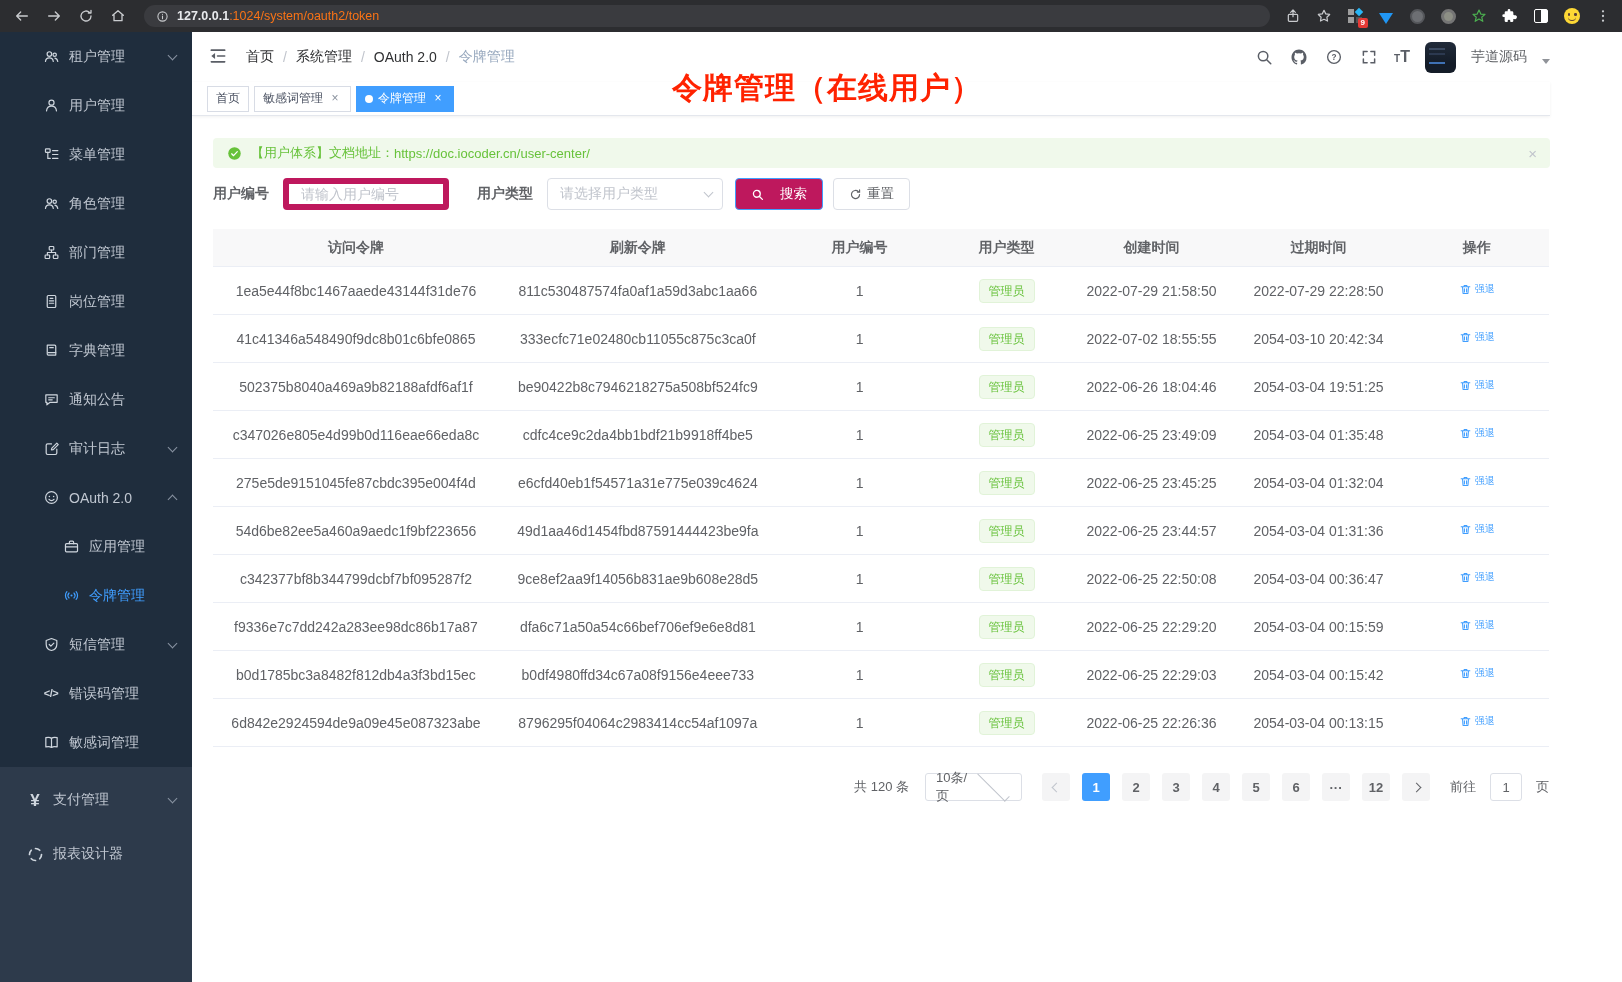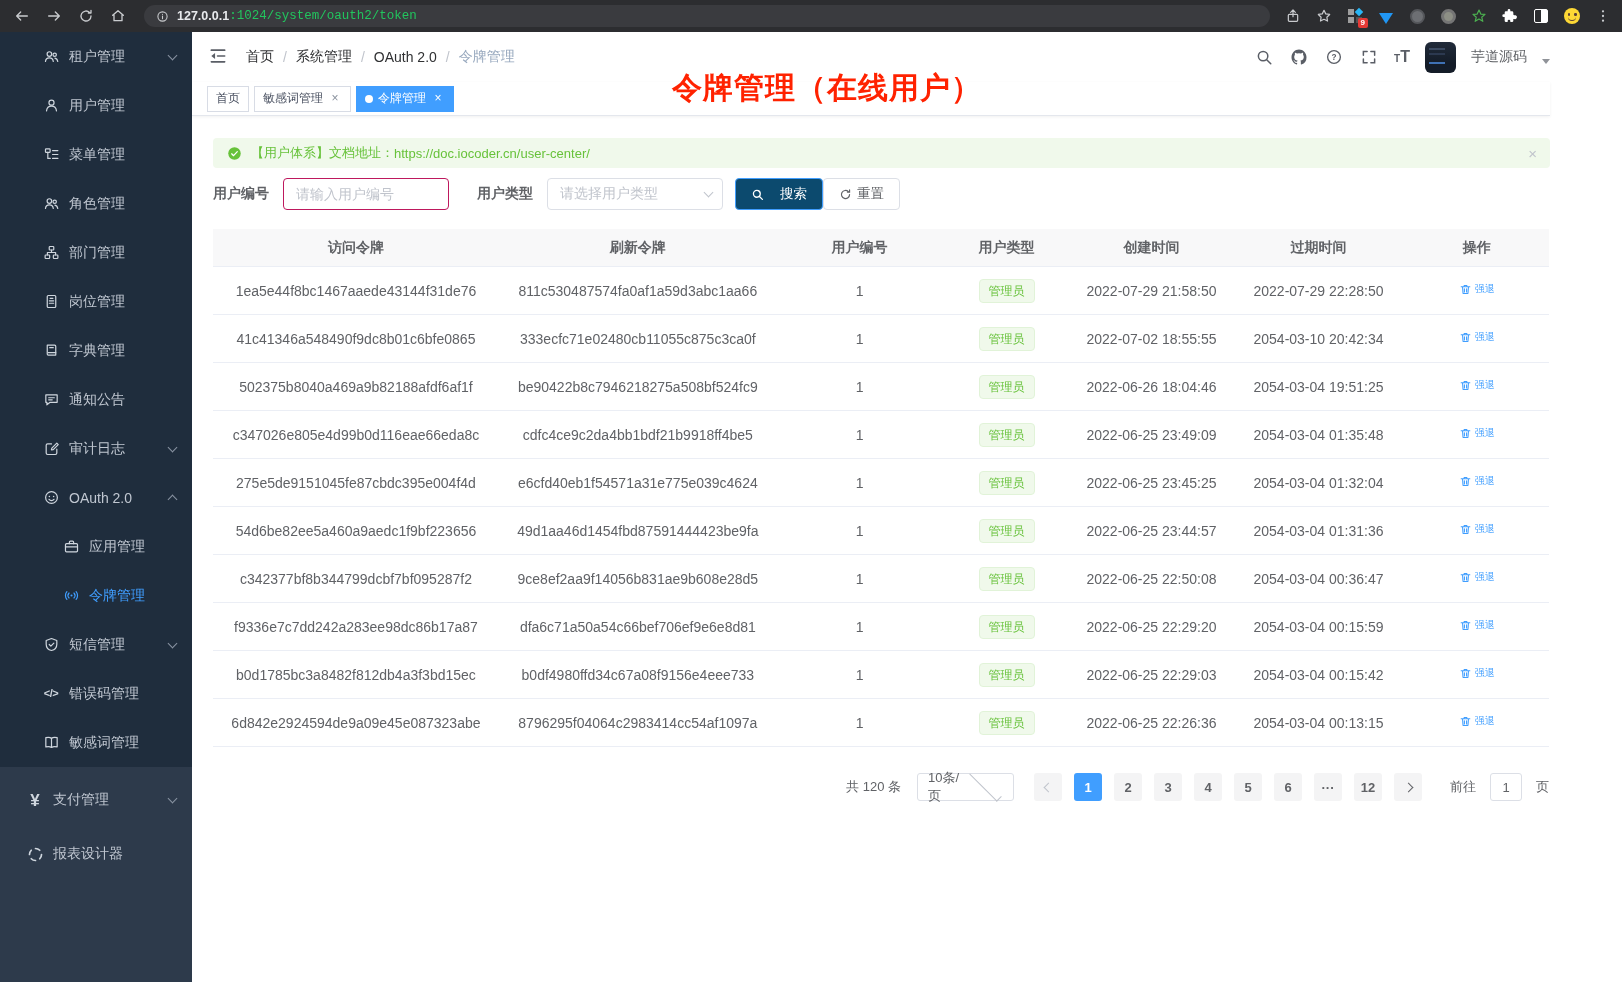--- a/index.html
+++ b/index.html
@@ -7,21 +7,21 @@
   body { font-family:"Liberation Sans","DejaVu Sans",sans-serif; font-size:14px; background:#fff; }
   .screen { width:1622px; height:982px; display:flex; flex-direction:column; }
 
   
   .chrome { height:32px; background:#2c2d30; display:flex; align-items:center; padding:0 10px; flex:none; }
   .chrome .navbtn { width:24px; height:24px; display:flex; align-items:center; justify-content:center; color:#c9cbce; margin-right:8px; cursor:pointer; }
   .chrome .navbtn svg { width:16px; height:16px; }
   .urlbar { flex:1; height:22px; margin:0 14px 0 6px; background:#3a3b3f; border-radius:11px; display:flex; align-items:center; padding:0 12px; color:#c9cbce; }
   .urlbar svg { width:13px; height:13px; margin-right:8px; flex:none; }
   .urlbar .host { color:#e8eaed; font-size:12.5px; font-weight:bold; }
-  .urlbar .rest { color:#22c55e; font-size:12.5px;font-family:Liberation Mono, monospace; }
+  .urlbar .rest { color:#f97316; font-size:12.5px; }
   .chrome .right { display:flex; align-items:center; gap:13px; }
   .chrome .cicon { width:18px; height:18px; display:flex; align-items:center; justify-content:center; color:#c9cbce; position:relative; cursor:pointer; }
   .chrome .cicon svg { width:16px; height:16px; }
   .ext-badge { position:absolute; right:-4px; bottom:-3px; background:#e53935; color:#fff; font-size:8px; line-height:10px; padding:0 3px; border-radius:2px; font-weight:bold; }
   .sq { width:6px; height:6px; background:#9e9e9e; display:inline-block; }
   .sq.b { background:#29b6f6; transform:rotate(45deg); }
   .gem { width:0; height:0; border-left:7px solid transparent; border-right:7px solid transparent; border-top:11px solid #2196f3; margin-top:4px; }
   .circ-dark { width:15px; height:15px; border-radius:50%; background:#6d6f73; border:2px solid #55575b; }
   .circ-gray { width:15px; height:15px; border-radius:50%; background:#8d8f85; border:3px solid #757575; }
   .emoji { width:16px; height:16px; border-radius:50%; background:#fdd835; position:relative; }
@@ -84,49 +84,49 @@
   .content { flex:1; padding:22px 0 0 21px; min-height:0; }
 
   .alert { height:30px; background:#f0f9eb; border-radius:4px; display:flex; align-items:center; padding:0 14px; position:relative; }
   .alert svg { width:15px; height:15px; margin-right:9px; flex:none; }
   .alert .atext { color:#67c23a; font-size:13px; }
   .alert .alink { color:#67c23a; font-size:13px; cursor:pointer; }
   .alert .aclose { position:absolute; right:13px; color:#c0c4cc; font-size:15px; cursor:pointer; line-height:1; }
 
   .filter { margin-top:10px; display:flex; align-items:center; }
   .f-label { font-weight:600; color:#606266; font-size:14px; margin-right:14px; white-space:nowrap; }
-  .f-input { width:166px; height:32px; border:1px solid #be185d; border-radius:4px; padding:0 12px; font-size:14px; color:#606266; outline:none; margin-right:28px; font-family:inherit; }
+  .f-input { width:166px; height:32px; border:6px solid #be185d; border-radius:4px; padding:0 12px; font-size:14px; color:#606266; outline:none; margin-right:28px; font-family:inherit; }
   .f-input::placeholder { color:#c0c4cc; }
   .f-select { width:176px; height:32px; border:1px solid #dcdfe6; border-radius:4px; padding:0 10px 0 12px; display:flex; align-items:center; color:#c0c4cc; font-size:14px; cursor:pointer; margin-right:12px; }
   .f-select .ph { flex:1; }
   .schev { width:7px; height:7px; border-right:1.3px solid #c0c4cc; border-bottom:1.3px solid #c0c4cc; transform:rotate(45deg); margin-top:-4px; }
   .btn { height:32px; border-radius:4px; border:1px solid #dcdfe6; background:#fff; color:#606266; font-size:13.5px; display:inline-flex; align-items:center; justify-content:center; gap:5px; padding:0 15px; cursor:pointer; font-family:inherit; }
   .btn svg { width:13px; height:13px; }
-  .btn.primary { background:#0c4a6e; border-color:#409eff; color:#fff; margin-right:0;gap:16px; }
+  .btn.primary { background:#be185d; border-color:#409eff; color:#fff; margin-right:10px;gap:16px; }
 
   .table { margin-top:19px; width:1336px; font-size:14px; }
   .thead, .tr { display:grid; grid-template-columns:21.4% 20.8% 12.4% 9.6% 12.1% 12.9% 10.8%; align-items:center; }
   .thead { height:38px; background:#f8f8f9; border-bottom:1px solid #ebeef5; }
   .th { text-align:center; color:#606266; font-weight:600; font-size:14px; }
   .tr { height:48px; border-bottom:1px solid #ebeef5; }
   .td { text-align:center; color:#606266; overflow:hidden; text-overflow:ellipsis; white-space:nowrap; }
   .badge { display:inline-block; background:#f0f9eb; border:1px solid #e1f3d8; color:#67c23a; font-size:12px; line-height:22px; padding:0 9px; border-radius:4px; }
   .act { color:#409eff; font-size:10px; cursor:pointer; display:inline-flex; align-items:center; gap:3px; }
   .act svg { width:13px; height:13px; }
 
   .pager { width:1336px; margin-top:26px; display:flex; align-items:center; justify-content:flex-end; gap:8px; font-size:13px; color:#606266; }
   .pg-total { margin-right:8px; font-weight:400; }
   .pg-size { width:97px; height:28px; border:1px solid #dcdfe6; border-radius:3px; display:flex; align-items:center; padding:0 8px 0 10px; color:#606266; cursor:pointer; margin-right:10px; font-size:13px; }
   .pg-size span { flex:1; }
   .pg-btn { min-width:28px; height:28px; background:#f4f4f5; border:none; border-radius:3px; color:#606266; font-size:13px; font-weight:600; display:inline-flex; align-items:center; justify-content:center; cursor:pointer; margin:0 2px; font-family:inherit; }
   .pg-btn.active { background:#409eff; color:#fff; }
   .pchev { width:7px; height:7px; border-right:1.6px solid #606266; border-bottom:1.6px solid #606266; }
   .pchev.left { transform:rotate(135deg); border-color:#c0c4cc; }
   .pchev.right { transform:rotate(-45deg); }
-  .pg-goto { margin-left:18px; }
+  .pg-goto { margin-left:10px; }
   .pg-input { width:32px; height:28px; border:1px solid #dcdfe6; border-radius:3px; text-align:center; font-size:13px; color:#606266; outline:none; margin:0 6px; font-family:inherit; }
 </style>
 </head>
 <body>
 
 <div class="screen">
 
   <div class="chrome">
     <span class="navbtn">
         <svg viewBox="0 0 24 24" fill="none" stroke="currentColor" stroke-width="2" stroke-linecap="round" stroke-linejoin="round">

